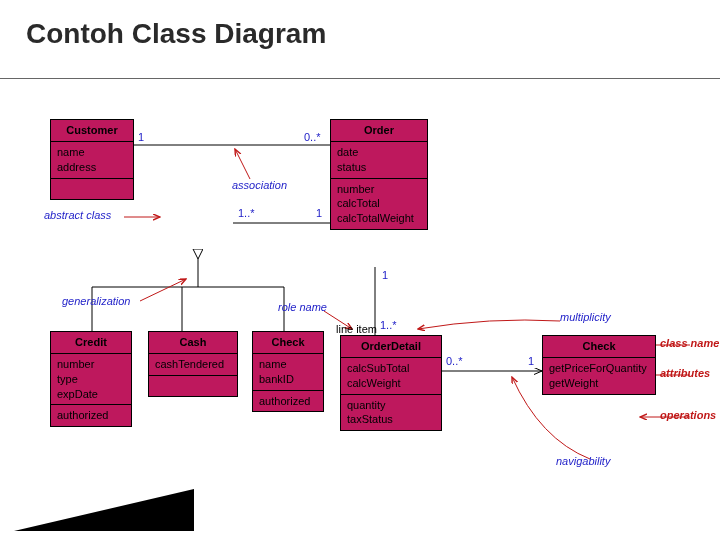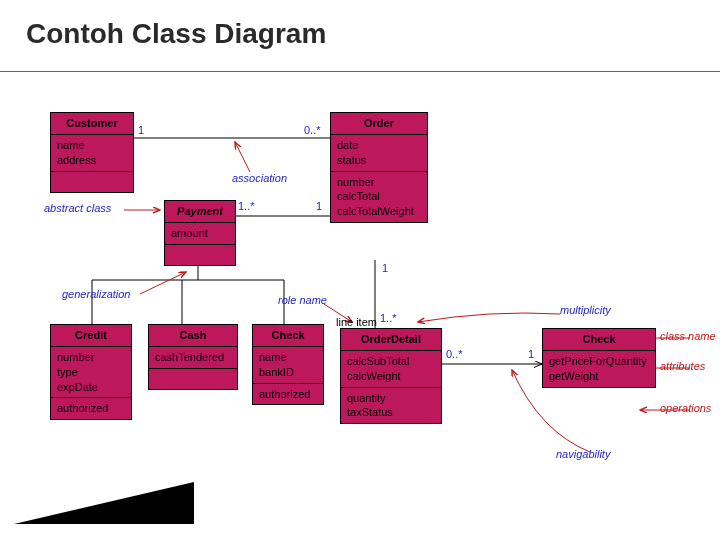--- a/index.html
+++ b/index.html
@@ -1,24 +1,24 @@
 <!DOCTYPE html>
 <html><head>
 <meta charset="utf-8">
 <style>
   html,body{margin:0;padding:0;font-family:Arial,Helvetica,sans-serif;background:#fff;width:720px;height:540px;overflow:hidden}
-  .title{font-family:"Arial Black",Arial,sans-serif;font-size:28px;font-weight:900;color:#2a2a2a;padding:18px 26px 21px;border-bottom:1px solid #666}
+  .title{font-family:"Arial Black",Arial,sans-serif;font-size:28px;font-weight:900;color:#2a2a2a;padding:18px 26px 28px;border-bottom:1px solid #666}
   .stage{position:relative;width:720px;height:462px}
   .cls{position:absolute;border:1px solid #000;background:#be185d;font-size:11px;line-height:1.35}
   .cls .hd{border-bottom:1px solid #000;text-align:center;font-weight:700;padding:3px 6px}
   .cls .sec{border-bottom:1px solid #000;padding:3px 6px;min-height:14px}
   .cls .sec:last-child{border-bottom:none}
   .ital{font-style:italic}
   .lbl{position:absolute;font-size:11px;font-style:italic;font-weight:400;color:#2323c9}
-  .lblR{position:absolute;font-size:11px;font-style:italic;font-weight:400;color:#c01818}
+  .lblR{position:absolute;font-size:11px;font-style:italic;font-weight:700;color:#c01818}
   .mult{position:absolute;font-size:11px;color:#1b1bc6}
   svg{position:absolute;left:0;top:0}
   .wedge{position:absolute;left:14px;bottom:10px;width:180px;height:42px;background:#000;clip-path:polygon(0% 100%,100% 0%,100% 100%)}
 </style>
 </head>
 <body>
 
 <div class="title">Contoh Class Diagram</div>
 
 <div class="stage">
@@ -63,27 +63,20 @@
 
   <div class="cls" style="left:50px;top:40px;width:82px">
     <div class="hd">Customer</div>
     <div class="sec">
       <div>name</div>
       <div>address</div>
     </div>
     <div class="sec"></div>
   </div>
 
-  <div class="cls" style="left:164px;top:128px;width:70px">
-    <div class="hd ital">Payment</div>
-    <div class="sec">
-        <div>amount</div>
-      </div>
-    <div class="sec"></div>
-  </div>
 
   <div class="cls" style="left:330px;top:40px;width:96px">
     <div class="hd">Order</div>
     <div class="sec">
       <div>date</div>
       <div>status</div>
     </div>
     <div class="sec">
       <div>number</div>
       <div>calcTotal</div>

